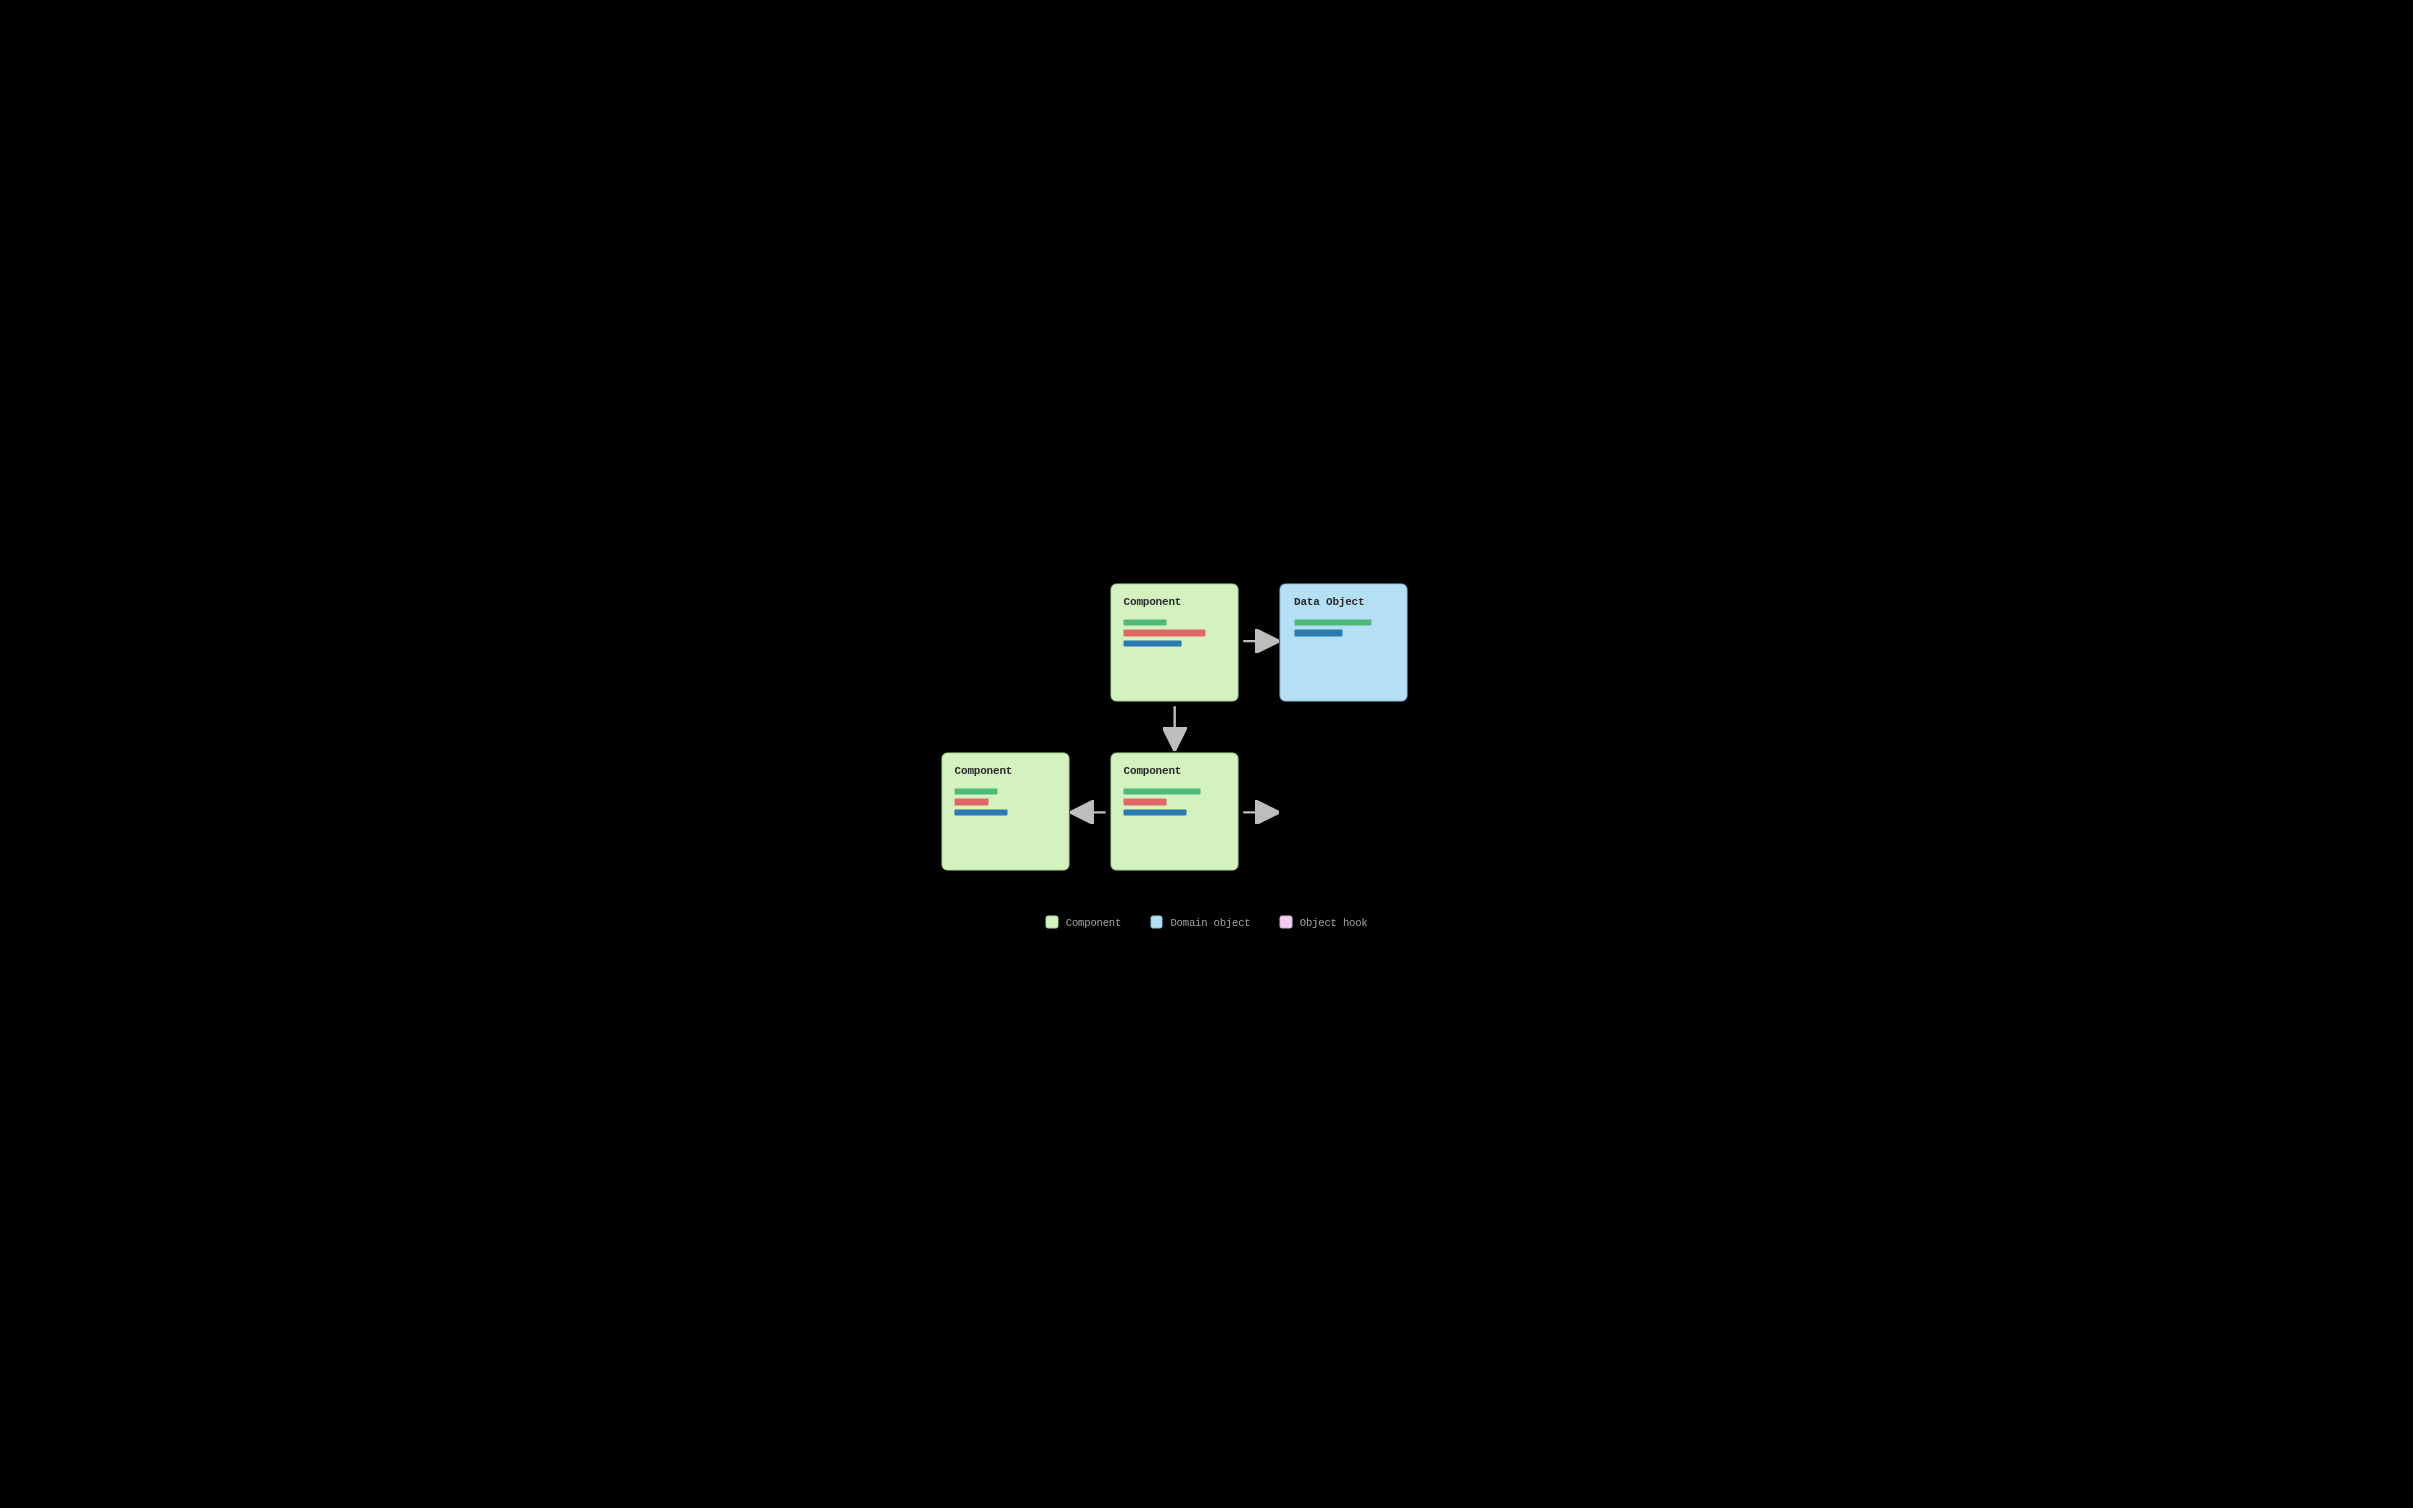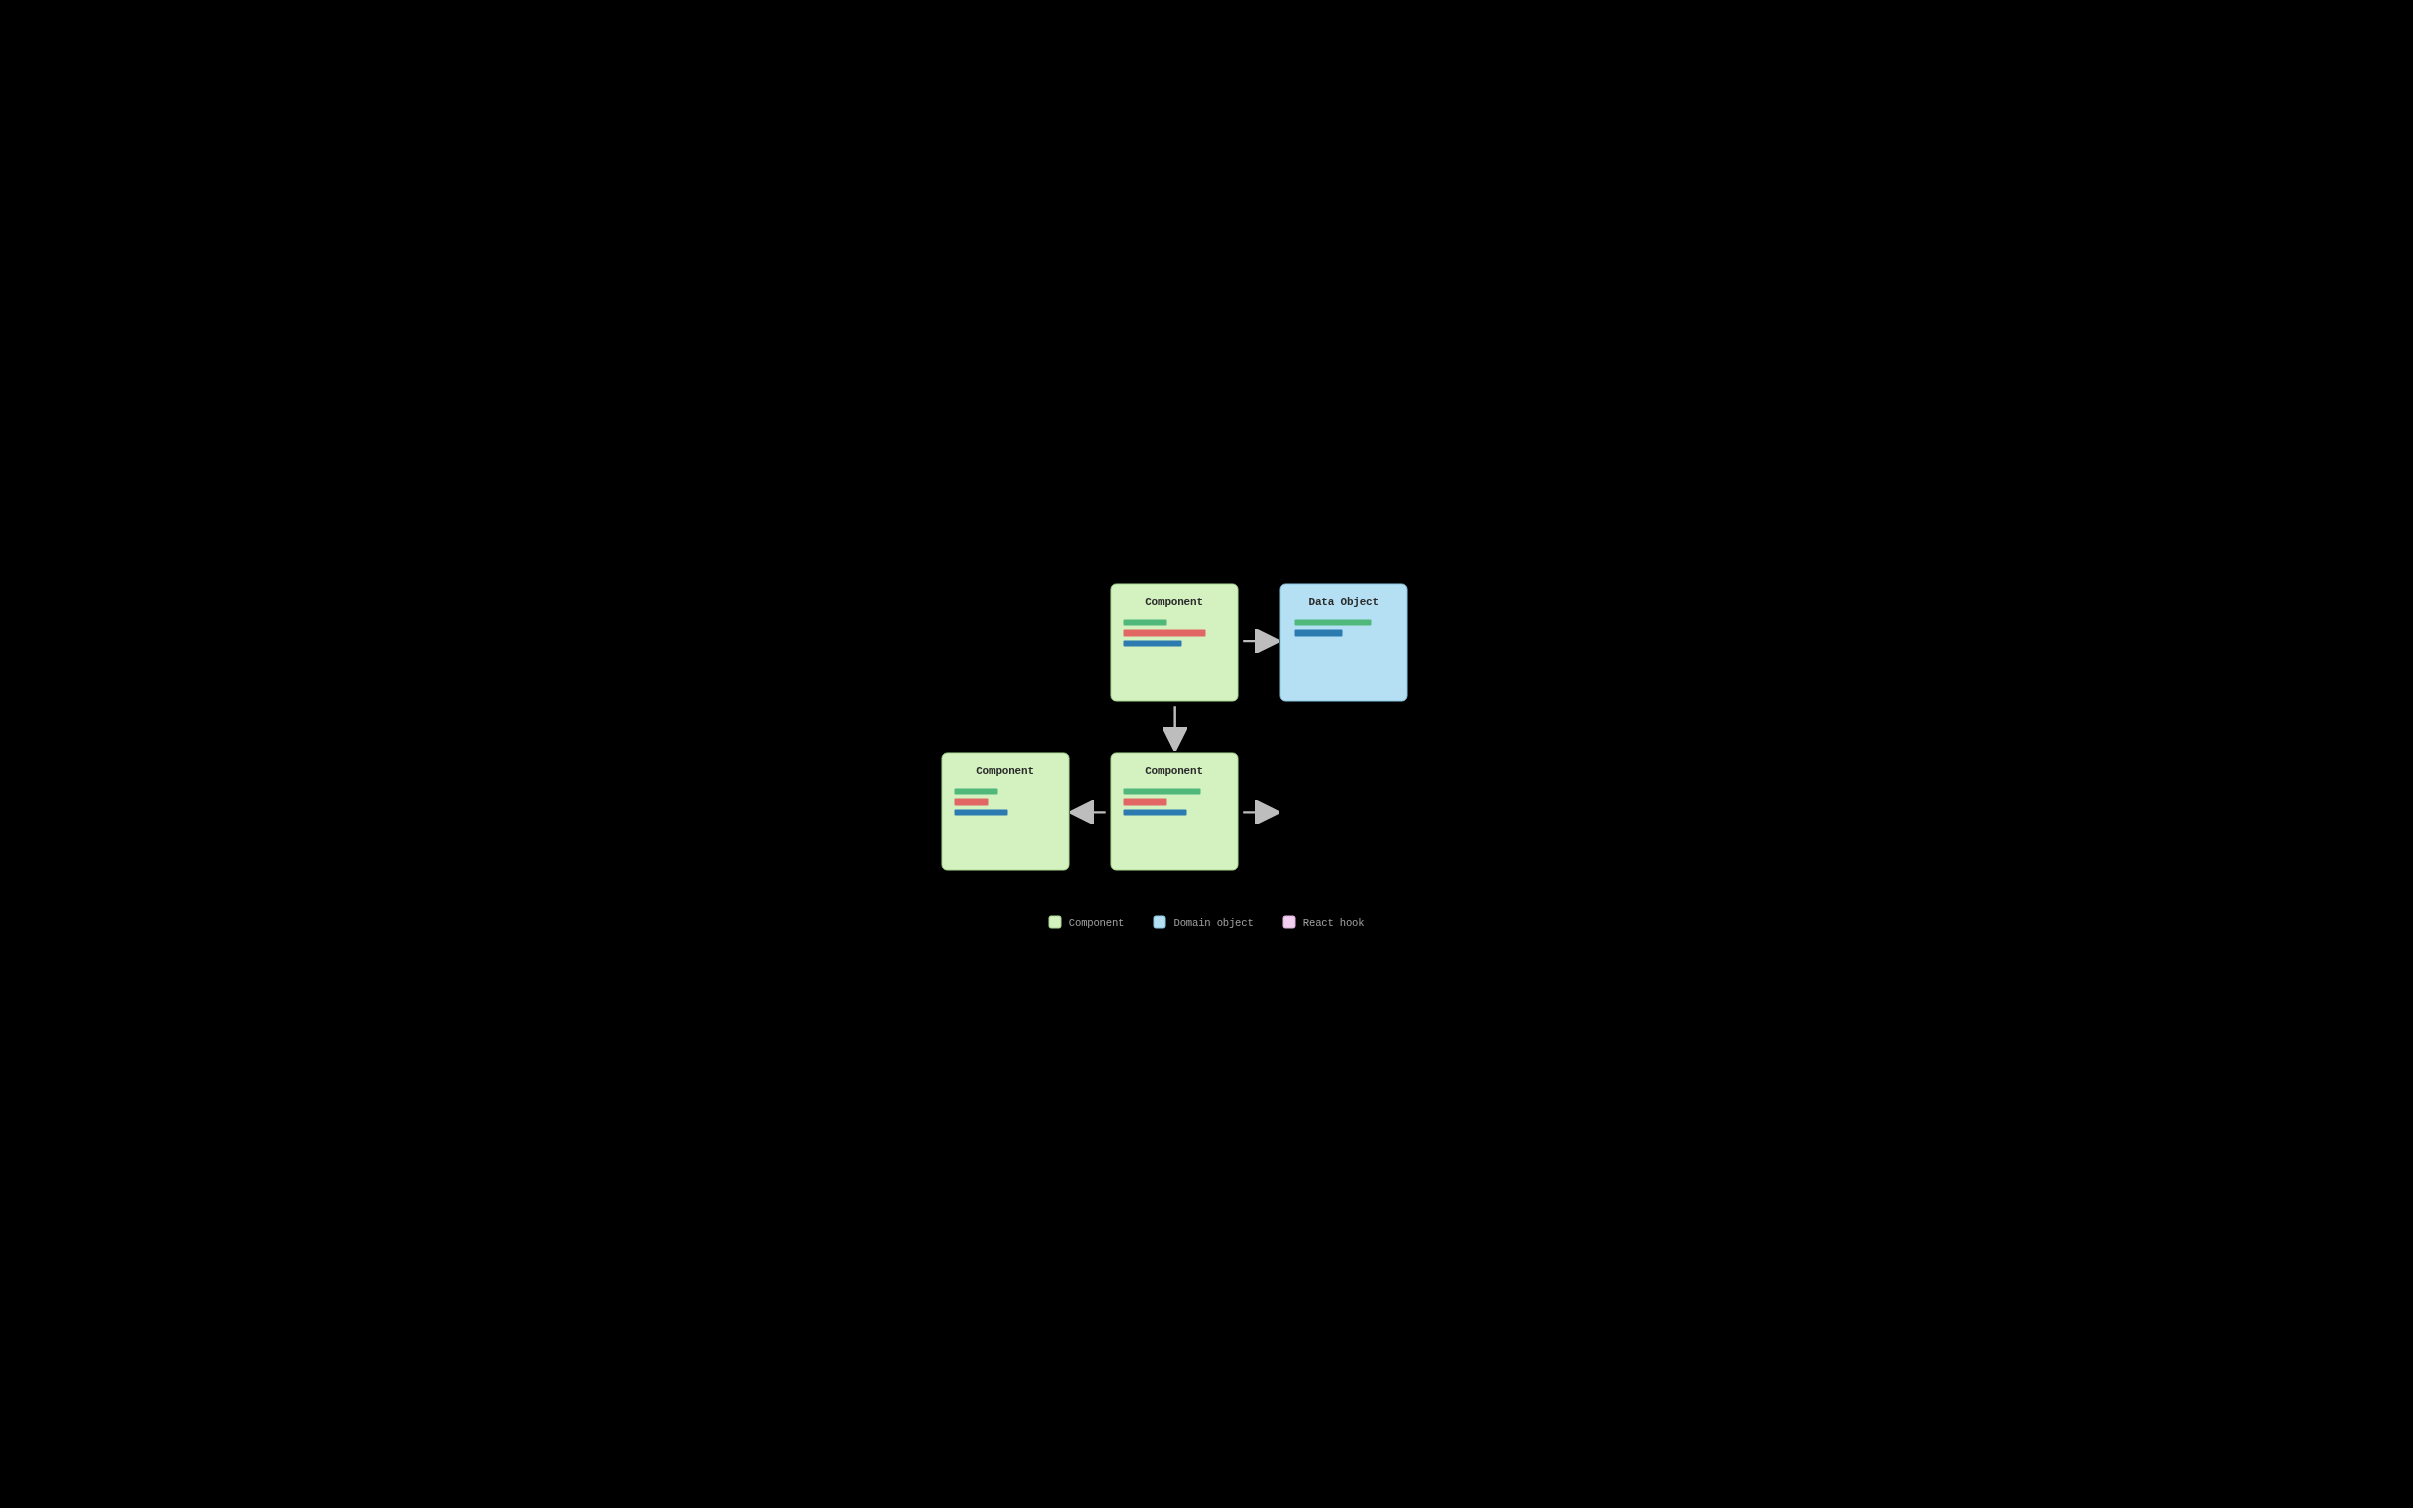--- a/index.html
+++ b/index.html
@@ -15,21 +15,20 @@
       position: relative;
       overflow: hidden;
     }
     .canvas {
       position: absolute;
       width: 743px;
       height: 419px;
       top: 50%;
       left: 50%;
       transform: translate(-50%, -50%);
-      text-align: center;
     }
     .card {
       position: absolute;
       width: 128px;
       height: 118px;
       border-radius: 5.8px;
       border: 1px solid;
       padding: 10.6px 12.6px;
     }
     .card-green {
@@ -158,18 +157,18 @@
     <div class="legend-item">
       <div class="swatch swatch-green"></div>
       <div class="legend-label">Component</div>
     </div>
     <div class="legend-item">
       <div class="swatch swatch-blue"></div>
       <div class="legend-label">Domain object</div>
     </div>
     <div class="legend-item">
       <div class="swatch swatch-pink"></div>
-      <div class="legend-label">React hook</div>
+      <div class="legend-label">Object hook</div>
     </div>
   </div>
 
 </div>
 
 
 </body></html>

